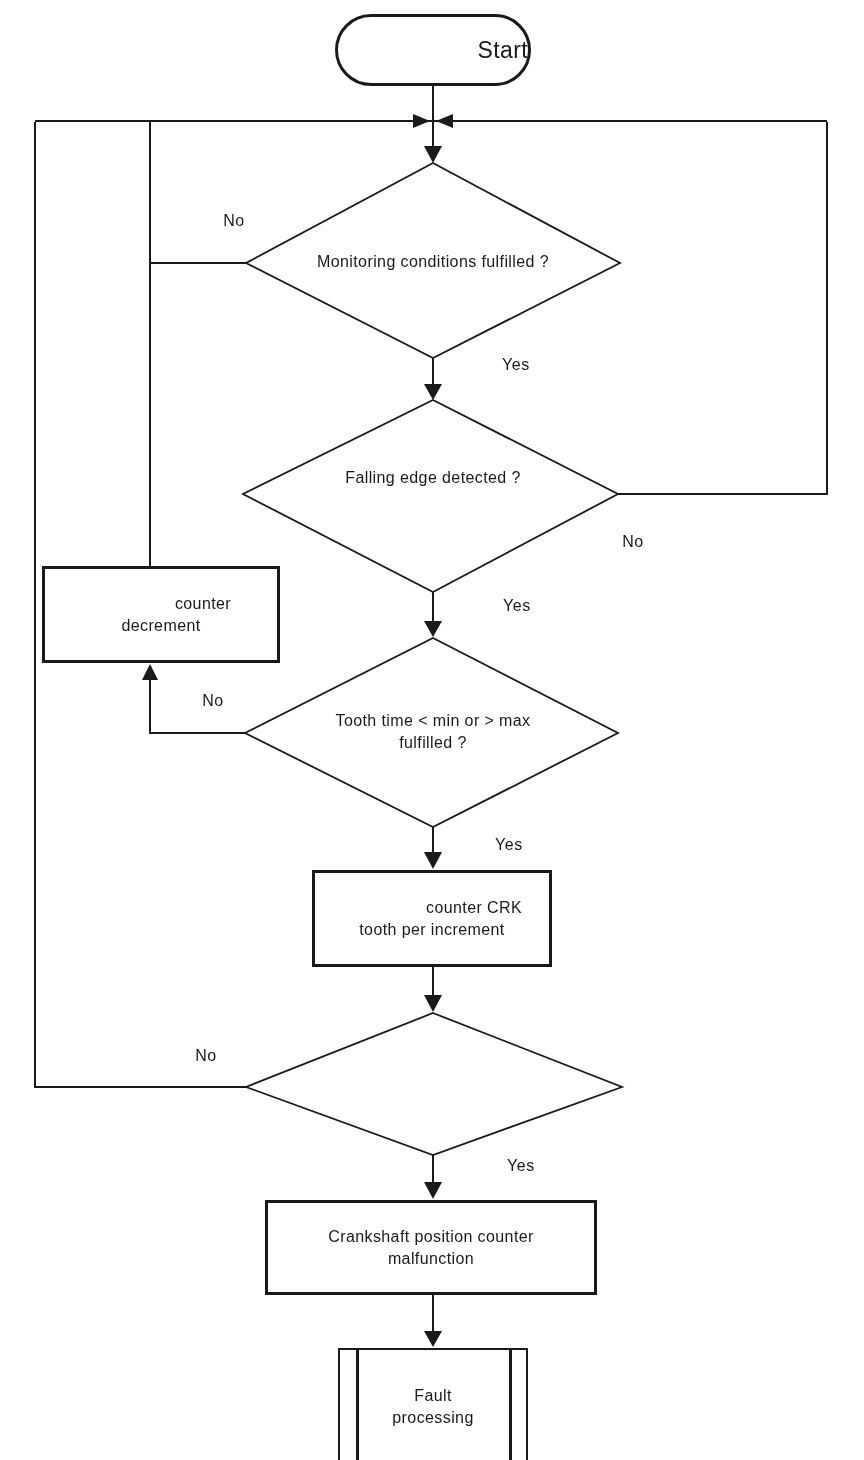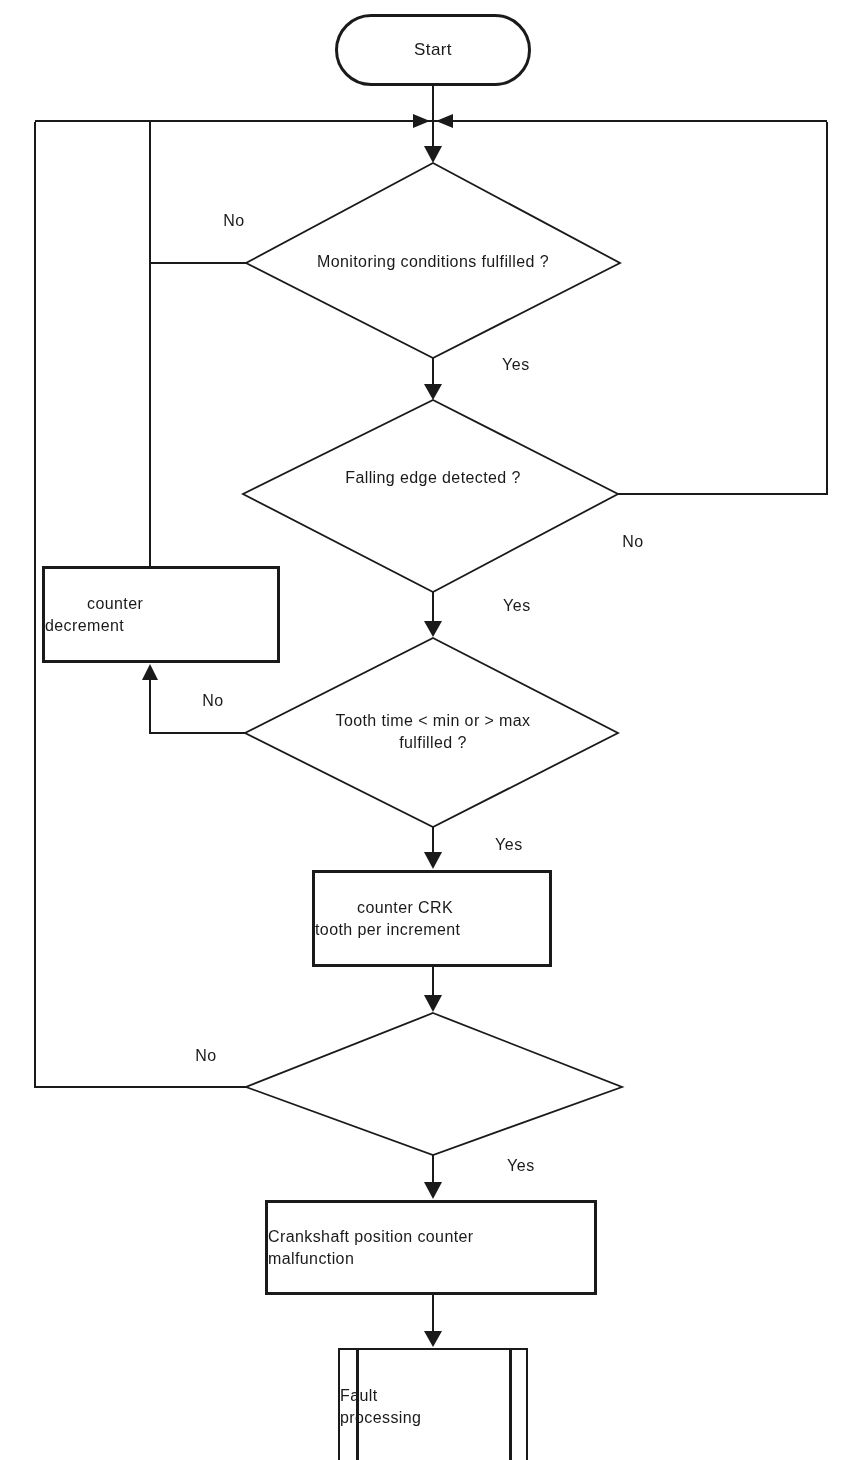--- a/index.html
+++ b/index.html
@@ -17,33 +17,33 @@
   
   .abs { position: absolute; }
 
   
   .terminator {
     border: 3px solid #1a1a1a;
     border-radius: 36px;
     background: #ffffff;
     display: flex;
     align-items: center;
-    justify-content: center;
-    font-size: 17px;
+    justify-content: flex-end;
+    font-size: 23px;
     letter-spacing: 0.4px;
     box-sizing: border-box;
   }
 
   
   .process {
     border: 3px solid #1a1a1a;
     background: #ffffff;
     display: flex;
     flex-direction: column;
-    align-items: flex-start;
+    align-items: center;
     justify-content: center;
     font-size: 16px;
     letter-spacing: 0.4px;
     line-height: 22px;
     box-sizing: border-box;
     text-align: center;
   }
   .process .line { display: block; }
   .shift-r { transform: translateX(42px); }   
   .shift-r-sm { transform: translateX(38px); }

